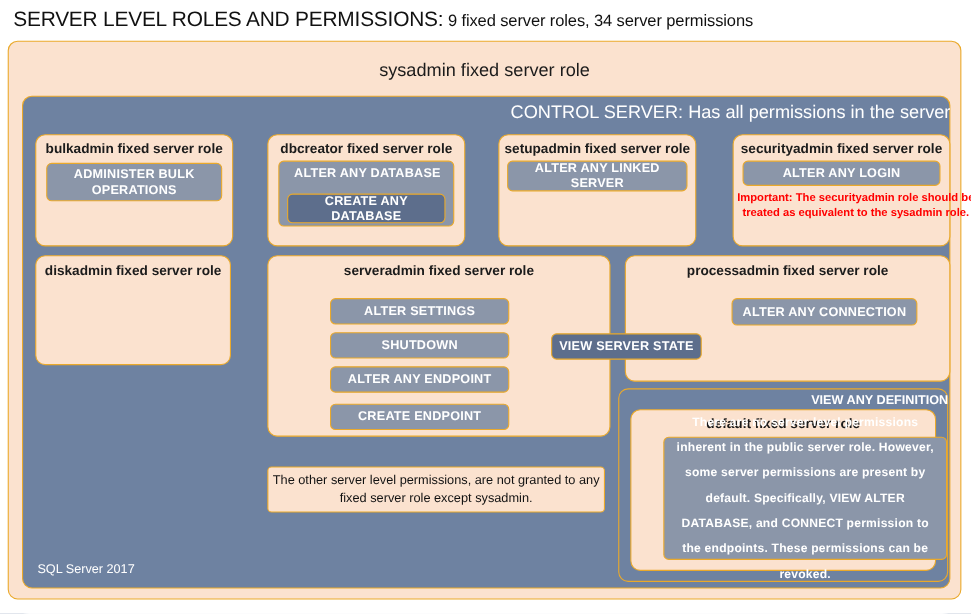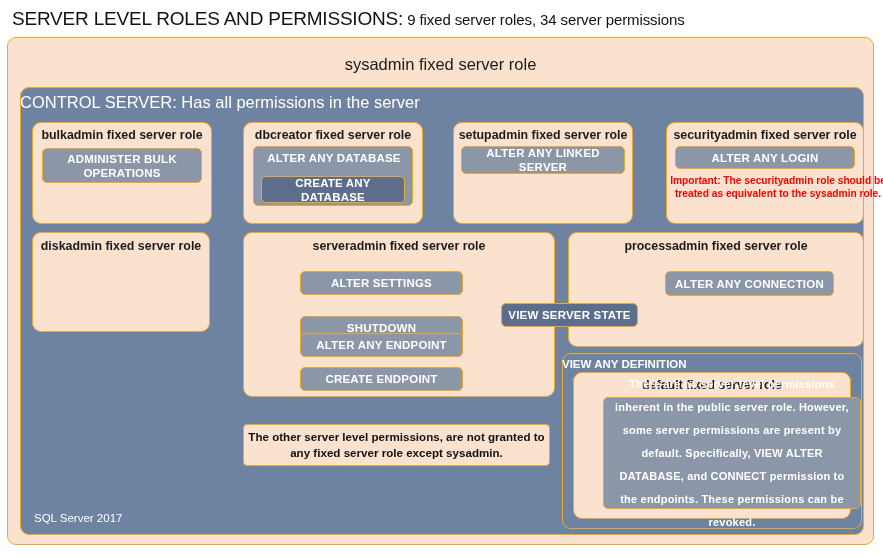--- a/index.html
+++ b/index.html
@@ -52,36 +52,36 @@
     position: absolute;
     font-size: 12.4px;
     font-weight: bold;
     color: #1b1b1b;
     text-align: center;
     white-space: nowrap;
   }
   .white-head {
     position: absolute;
     color: #ffffff;
-    text-align: left;
+    text-align: right;
     white-space: nowrap;
   }
   .note-red {
     position: absolute;
     color: #ff0000;
     font-size: 10.2px;
     font-weight: bold;
     text-align: center;
     line-height: 13px;
   }
   .note-dark {
     position: absolute;
     color: #111111;
     font-size: 11.6px;
-    font-weight: bold;
+    font-weight: normal;
     text-align: center;
     line-height: 16px;
     display: flex; align-items: center; justify-content: center;
   }
   #sql-version {
     position: absolute;
     color: #ffffff;
     font-size: 11.5px;
     font-weight: 400;
     white-space: nowrap;
@@ -130,21 +130,21 @@
   <div class="role-label" style="left:32px; top:239px; width:178px;">diskadmin  fixed server role</div>
 
   <div class="peach" style="left:243px; top:232px; width:312px; height:165px;"></div>
   <div class="role-label" style="left:243px; top:239px; width:312px;">serveradmin fixed server role</div>
 
   <div class="peach" style="left:568px; top:232px; width:296px; height:115px;"></div>
   <div class="role-label" style="left:568px; top:239px; width:296px;">processadmin fixed server role</div>
 
 
   <div class="perm" style="left:300px; top:271px; width:163px; height:24px;">ALTER SETTINGS</div>
-  <div class="perm" style="left:300px; top:316px; width:163px; height:24px;">SHUTDOWN</div>
+  <div class="perm" style="left:300px; top:302px; width:163px; height:24px;">SHUTDOWN</div>
   <div class="perm" style="left:300px; top:333px; width:163px; height:24px;">ALTER ANY ENDPOINT</div>
   <div class="perm" style="left:300px; top:367px; width:163px; height:24px;">CREATE  ENDPOINT</div>
 
   <div class="perm dark" style="left:501px; top:303px; width:137px; height:24px;">VIEW SERVER  STATE</div>
 
   <div class="perm" style="left:665px; top:271px; width:169px; height:25px;">ALTER ANY CONNECTION</div>
 
   <div class="blue" style="left:562px; top:353px; width:300px; height:176px;"></div>
   <div class="white-head" style="left:562px; top:358px; width:300px; font-size:11.5px; font-weight:bold;">VIEW ANY DEFINITION</div>
 

